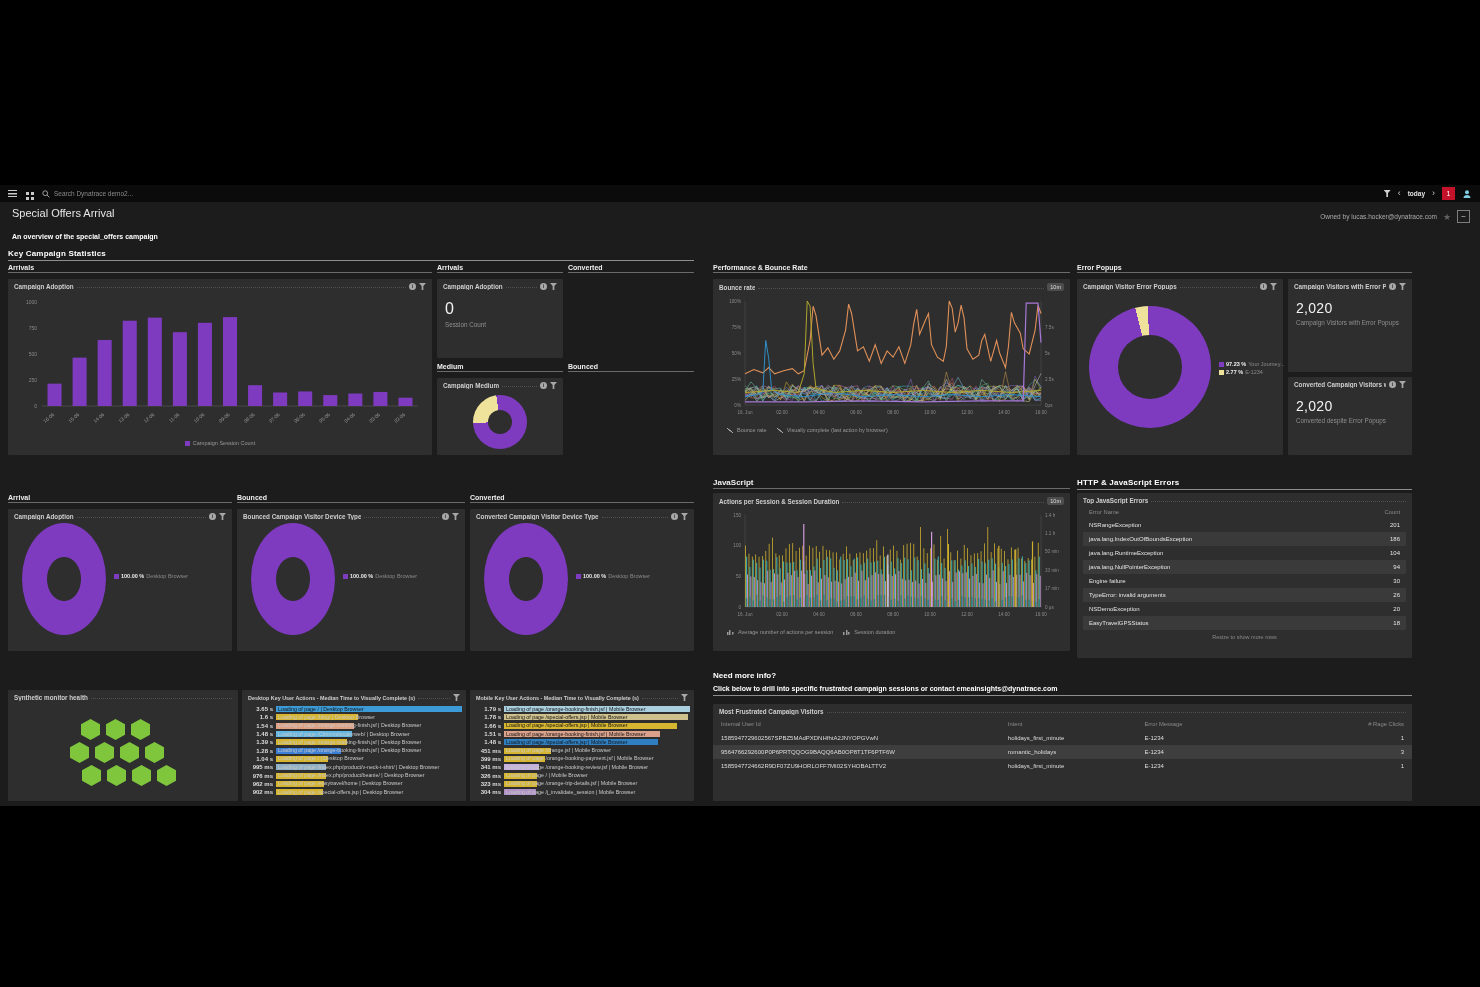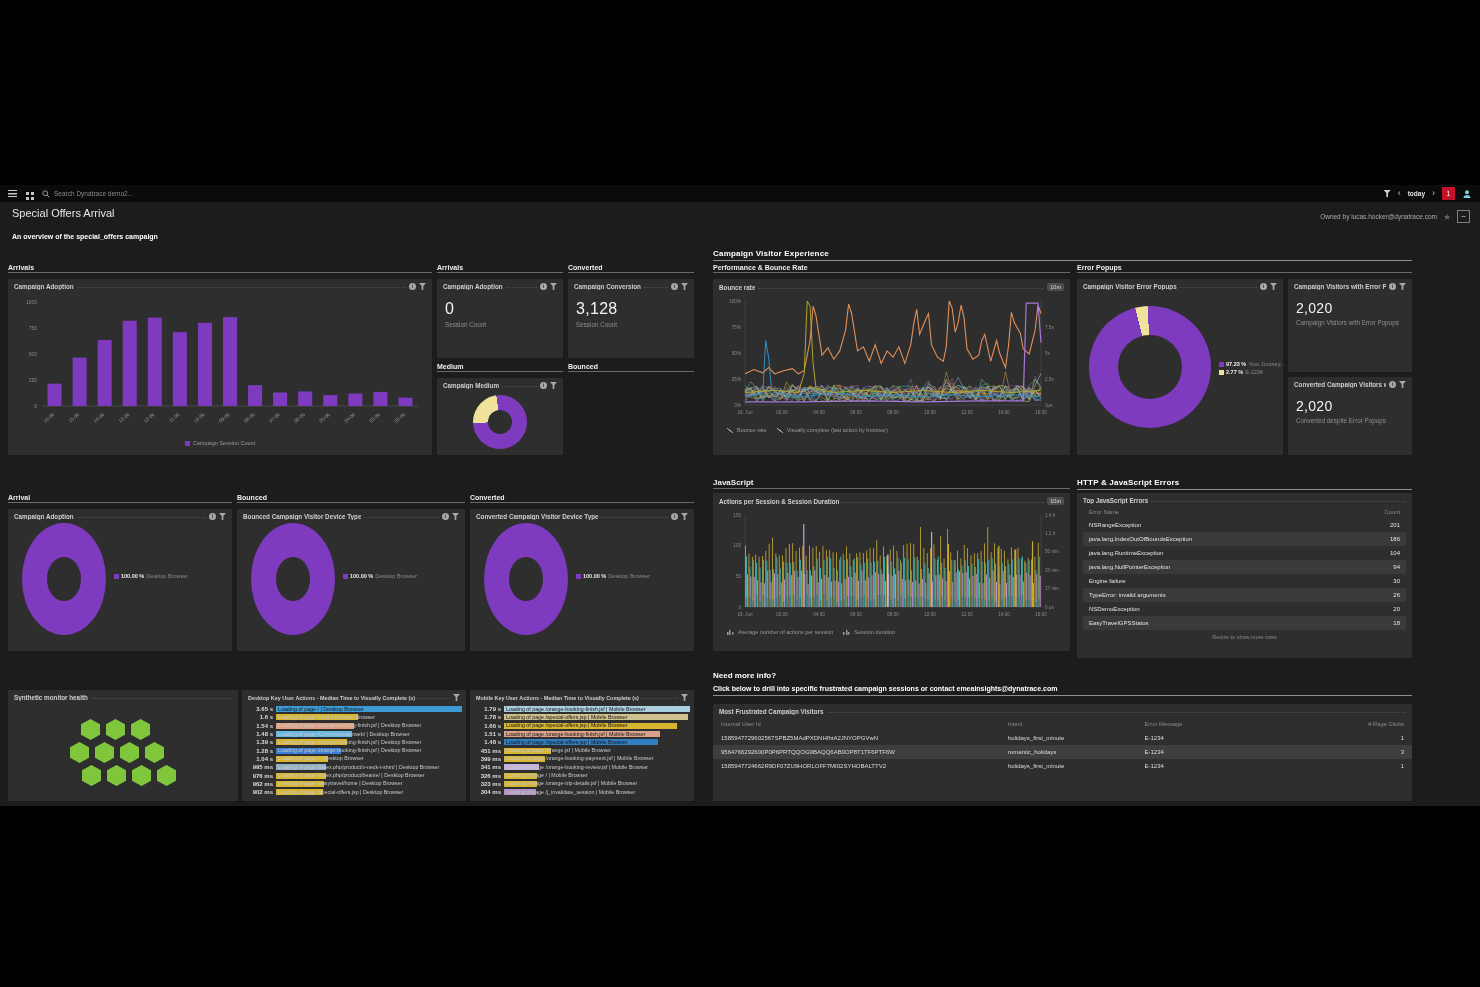--- a/index.html
+++ b/index.html
@@ -96,20 +96,21 @@
 
   <div class="content">
     <span class="page-title">Special Offers Arrival</span>
     <div class="owner">
       <span>Owned by lucas.hocker@dynatrace.com</span>
       <span class="star">★</span>
       <span class="minusbox"></span>
     </div>
     <div class="desc">An overview of the special_offers campaign</div>
 
+    <div class="sec-header" style="left:8px;top:47px;width:686px">Key Campaign Statistics</div>
     <div class="sub-header" style="left:8px;top:62px;width:424px">Arrivals</div>
     <div class="sub-header" style="left:437px;top:62px;width:126px">Arrivals</div>
     <div class="sub-header" style="left:568px;top:62px;width:126px">Converted</div>
 
     <div class="tile" style="left:8px;top:77px;width:424px;height:176px">
       <div class="tile-head">
         <span class="tile-title">Campaign Adoption</span>
         <span class="dotline"></span>
         <span class="info-icon"></span>
         <span class="funnel"></span>
@@ -162,46 +163,35 @@
       <div class="tile-head">
           <span class="tile-title">Campaign Adoption</span>
           <span class="dotline"></span>
           <span class="info-icon"></span>
           <span class="funnel"></span>
         </div>
       <div class="big-val">0</div>
       <div class="big-unit">Session Count</div>
     </div>
 
-    <div class="tile" style="left:568px;top:77px;width:126px;height:79px">
-      <div class="tile-head">
-          <span class="tile-title">Campaign Conversion</span>
-          <span class="dotline"></span>
-          <span class="info-icon"></span>
-          <span class="funnel"></span>
-        </div>
-      <div class="big-val">3,128</div>
-      <div class="big-unit">Session Count</div>
-    </div>
 
     <div class="sub-header" style="left:437px;top:161px;width:126px">Medium</div>
     <div class="sub-header" style="left:568px;top:161px;width:126px">Bounced</div>
 
     <div class="tile" style="left:437px;top:176px;width:126px;height:77px">
       <div class="tile-head">
           <span class="tile-title">Campaign Medium</span>
           <span class="dotline"></span>
           <span class="info-icon"></span>
           <span class="funnel"></span>
         </div>
       <div class="donut" id="medium-donut" style="left: 36px; top: 17px; width: 54px; height: 54px; --hi: 27%; background: conic-gradient(rgb(126, 59, 191) 0deg, rgb(126, 59, 191) 268deg, rgb(239, 227, 155) 268deg, rgb(239, 227, 155) 352deg, rgb(126, 59, 191) 352deg, rgb(126, 59, 191) 360deg);"></div>
     </div>
 
 
-    <div class="sec-header" style="left:713px;top:47px;width:699px">Campaign Visitor Experience</div>
     <div class="sub-header" style="left:713px;top:62px;width:357px">Performance &amp; Bounce Rate</div>
     <div class="sub-header" style="left:1077px;top:62px;width:335px">Error Popups</div>
 
     <div class="tile" style="left:713px;top:77px;width:357px;height:176px">
       <div class="tile-head">
         <span class="tile-title">Bounce rate</span>
         <span class="dotline"></span>
         <span class="badge10">10m</span>
       </div>
       <svg id="bounce-svg" width="345" height="132" style="display:block;margin:0 auto">

